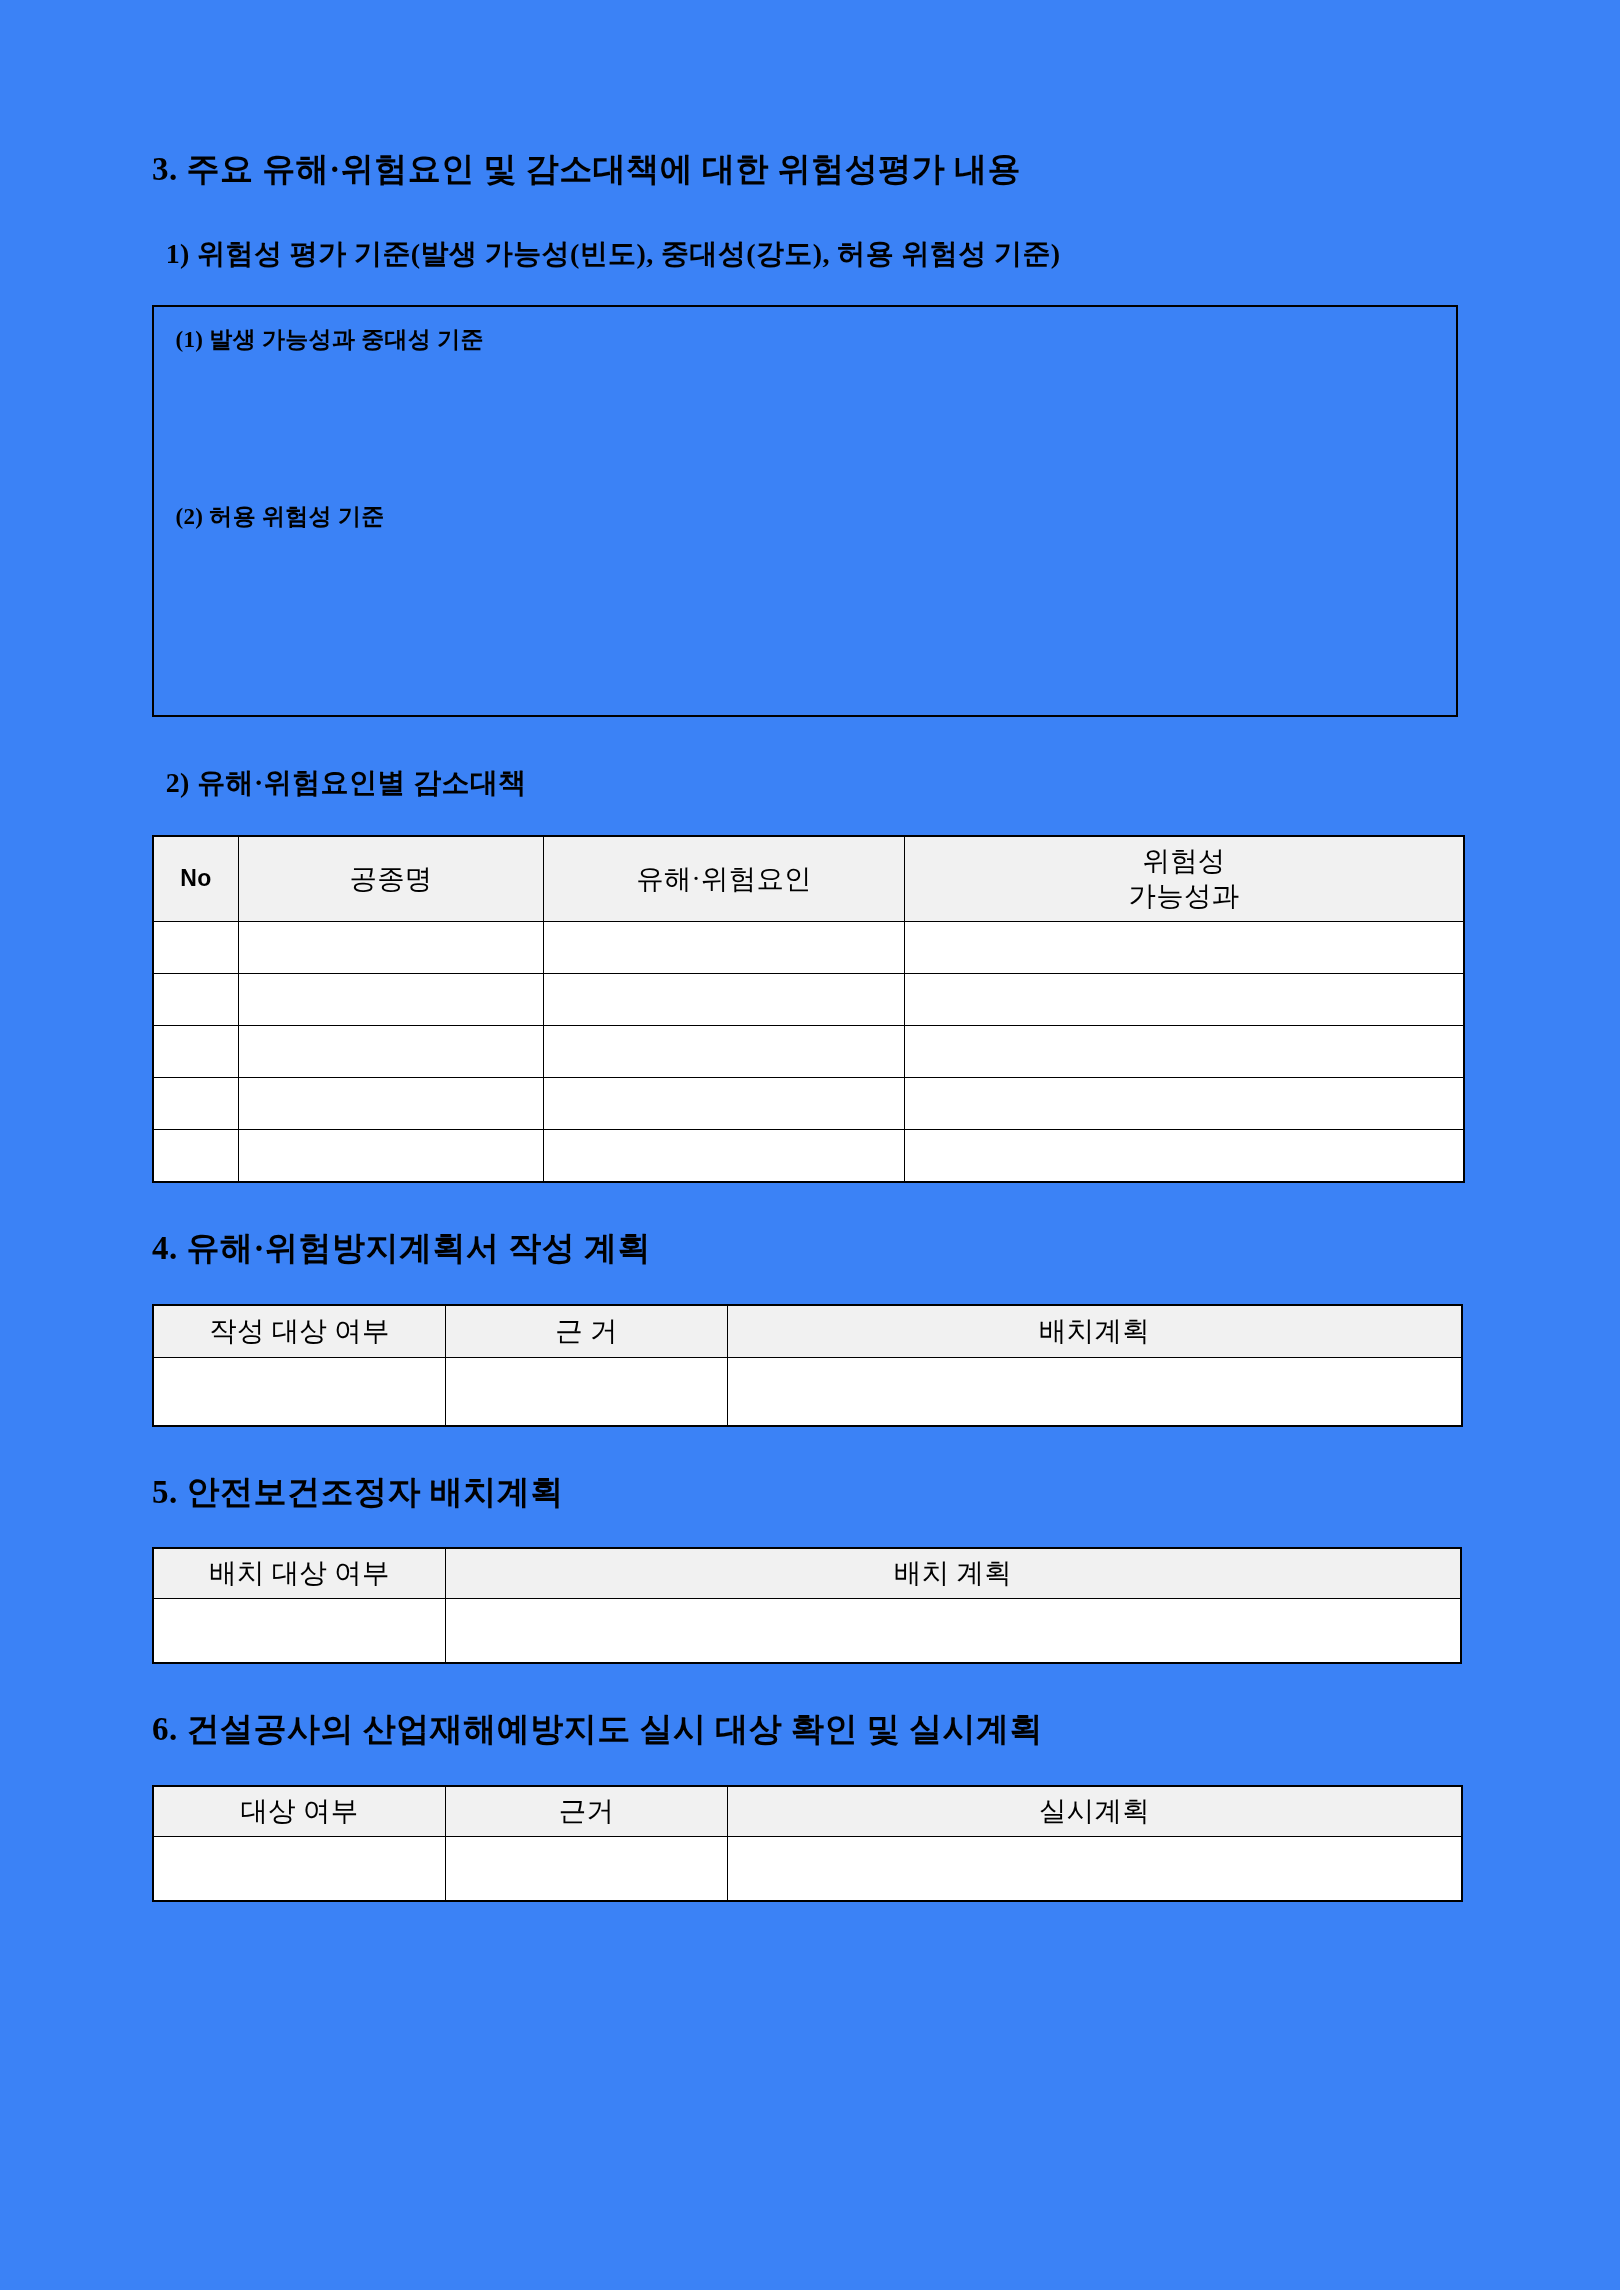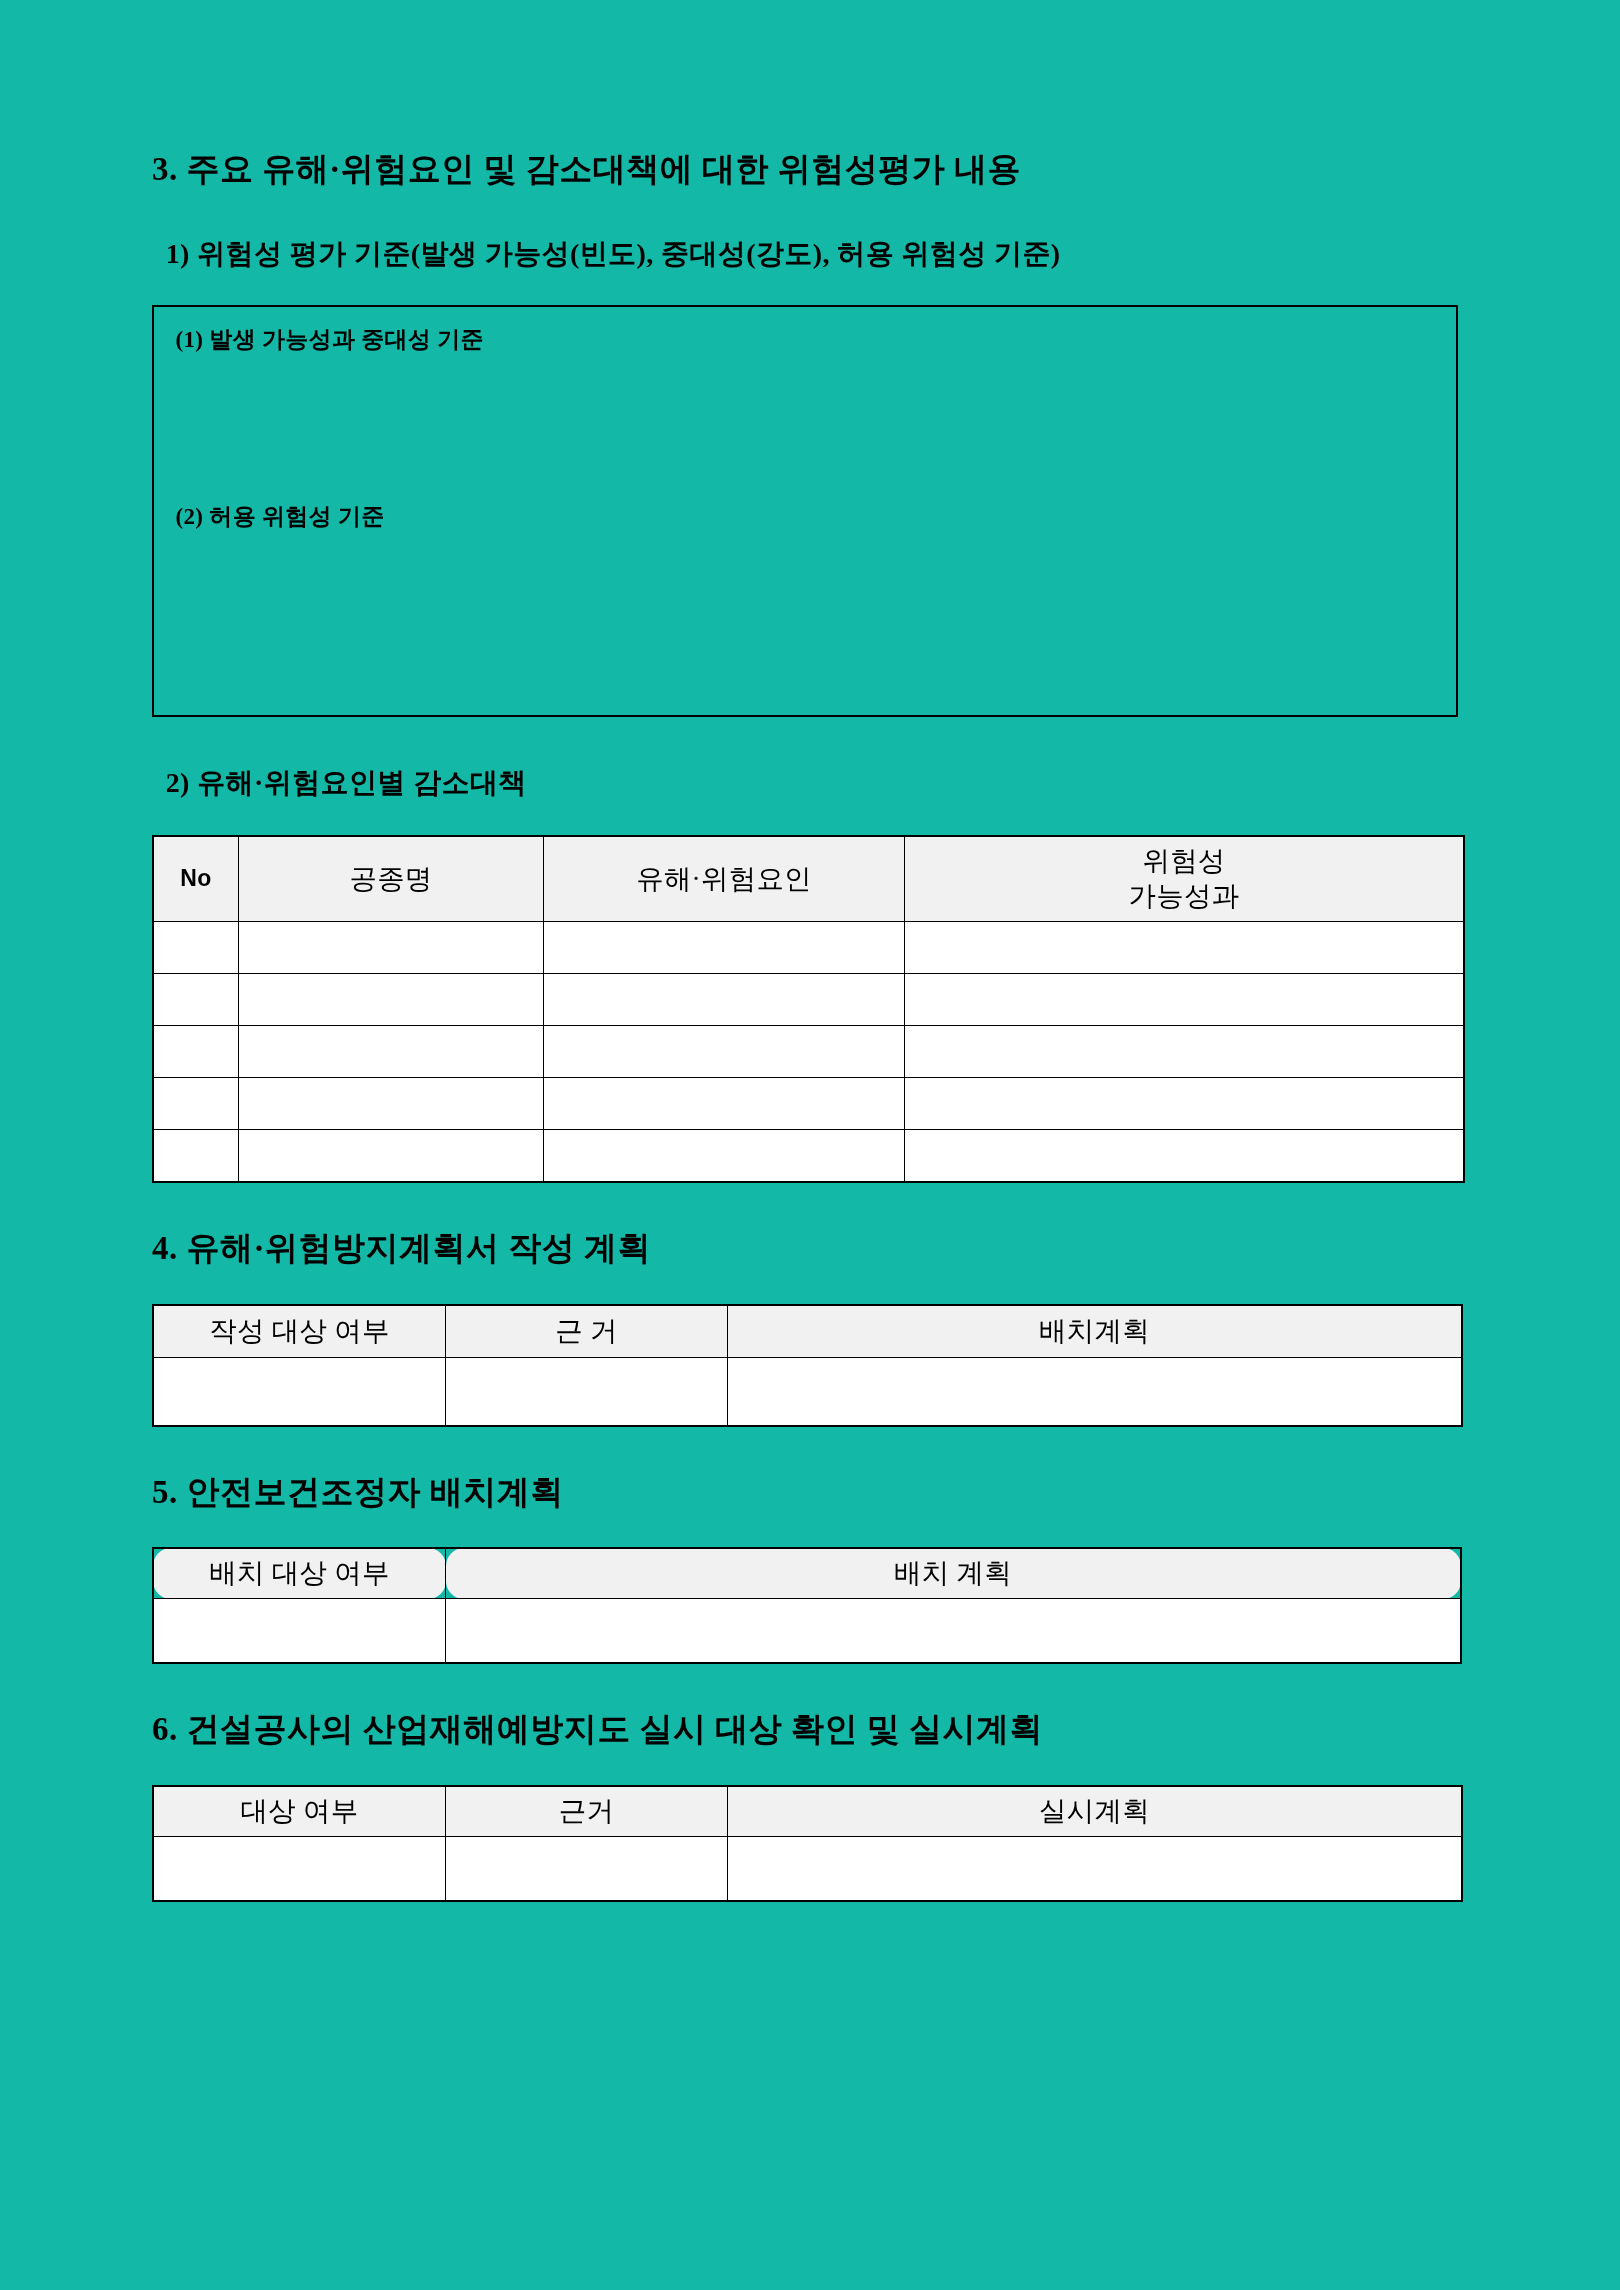--- a/index.html
+++ b/index.html
@@ -9,21 +9,21 @@
     background: #ffffff;
   }
   body {
     font-family: "Liberation Serif", "DejaVu Serif", serif;
     color: #000000;
   }
   .page {
     position: relative;
     width: 1620px;
     height: 2291px;
-    background: #14b8a6;
+    background: #3b82f6;
     margin: 0 auto;
     box-sizing: border-box;
     padding: 0;
     overflow: hidden;
   }
   .content {
     position: absolute;
     left: 152px;
     top: 147px;
     width: 1313px;
@@ -100,21 +100,21 @@
     font-family: Liberation Sans, sans-serif;
     font-weight: bold;
     font-size: 23px;
     margin-left: 23px;
   }
   .risk-table tbody td { height: 51px; }
 
   .plan-table thead th { height: 51px; }
   .plan-table tbody td { height: 67px; }
 
-  .alloc-table thead th { height: 49px; border-radius: 18px; }
+  .alloc-table thead th { height: 49px; }
   .alloc-table tbody td { height: 63px; }
 
   .prev-table thead th { height: 49px; }
   .prev-table tbody td { height: 63px; }
 
   .two-line { white-space: pre-line; }
 </style>
 </head>
 <body>
 

